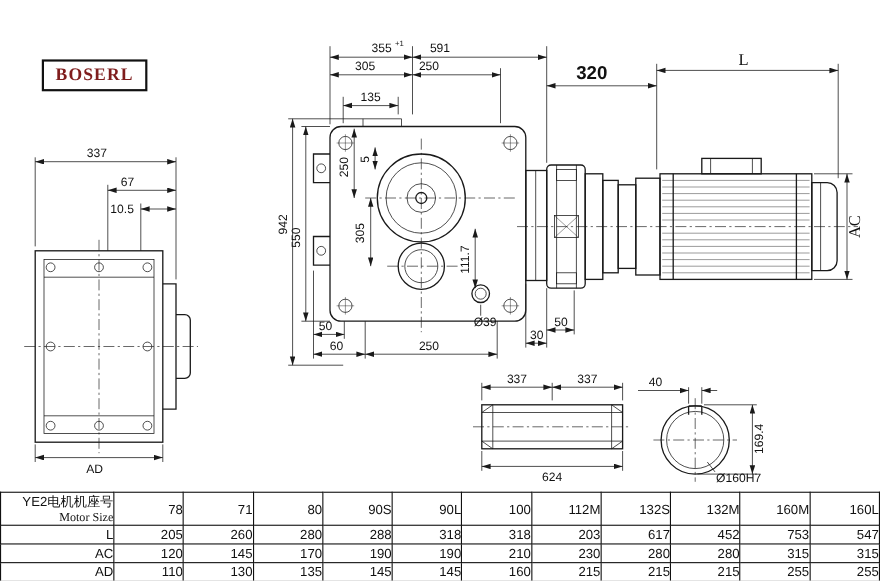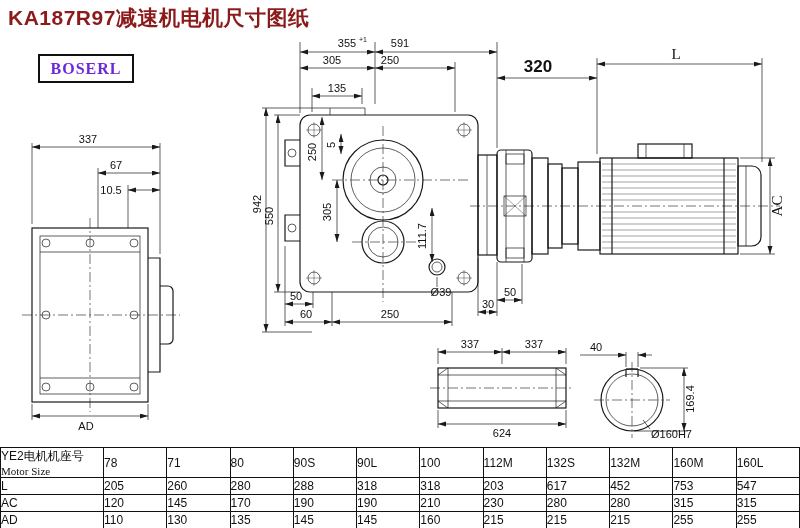--- a/index.html
+++ b/index.html
@@ -3,36 +3,36 @@
 <meta charset="utf-8">
 <style>
   html,body{margin:0;padding:0;background:#fff;}
   .sheet{position:relative;width:800px;height:528px;background:#fff;overflow:hidden;
          font-family:"Liberation Sans",sans-serif;color:#111;}
   .title{position:absolute;left:8px;top:4px;font-size:21px;font-weight:bold;color:#8B1A1A;
          letter-spacing:.5px;white-space:nowrap;}
   .logo{position:absolute;left:38px;top:54px;width:92px;height:25px;border:2px solid #111;
         display:flex;align-items:center;justify-content:center;background:#fff;}
   .logo span{font-family:"Liberation Serif",serif;font-weight:bold;font-size:16px;
-             color:#6d28d9;letter-spacing:1px;}
+             color:#7f1d1d;letter-spacing:1px;}
   svg.cad{position:absolute;left:0;top:0;}
   .o{fill:none;stroke:#1a1a1a;stroke-width:1.2;}
   .t{fill:none;stroke:#1a1a1a;stroke-width:0.7;}
   .h{fill:none;stroke:#1a1a1a;stroke-width:0.5;opacity:.8;}
   .d{fill:none;stroke:#1a1a1a;stroke-width:0.7;}
   .c{fill:none;stroke:#1a1a1a;stroke-width:0.6;stroke-dasharray:10 3 2 3;}
   text{font-family:"Liberation Sans",sans-serif;font-size:11px;fill:#111;}
   .dim{text-anchor:middle;}
   .big{font-size:17px;font-weight:bold;}
   .ser{font-family:"Liberation Serif",serif;font-size:15px;}
   .tol{font-size:7px;}
   .lbl{text-anchor:start;}
   .spec-table{position:absolute;left:0;top:447px;width:800px;border-collapse:collapse;
               table-layout:fixed;background:#fff;}
-  .spec-table td,.spec-table th{border:1px solid #111;text-align:left;font-size:12px;
+  .spec-table td,.spec-table th{border:1px solid #111;text-align:right;font-size:12px;
               font-weight:normal;color:#111;padding:0;overflow:hidden;white-space:nowrap;}
   .spec-table .hrow th{height:29px;}
   .spec-table .drow td{height:16px;}
   .spec-table .c0{width:102px;}
   .spec-table .en{font-size:11px;font-family:Liberation Serif, serif;}
 </style>
 </head>
 <body>
 
 <div class="sheet">
@@ -273,21 +273,20 @@
       <line class="t" x1="640" y1="368" x2="688" y2="368"></line>
       <line class="t" x1="634" y1="431" x2="688" y2="431"></line>
       <line class="d" x1="684" y1="368" x2="684" y2="431" marker-start="url(#ar)" marker-end="url(#ar)"></line>
       <text class="dim" transform="rotate(-90 694 399)" x="694" y="399">169.4</text>
 
       <line class="t" x1="650" y1="429" x2="643" y2="420"></line>
       <text class="lbl" x="651" y="438">Ø160H7</text>
     </g>
   </svg>
 
-  <div class="title">KA187R97减速机电机尺寸图纸</div>
   <div class="logo">
     <span>BOSERL</span>
   </div>
 
   <table class="spec-table">
     <tbody>
         <tr class="hrow">
       <th class="c0">
         <div>YE2电机机座号</div>
         <div class="en">Motor Size</div>

